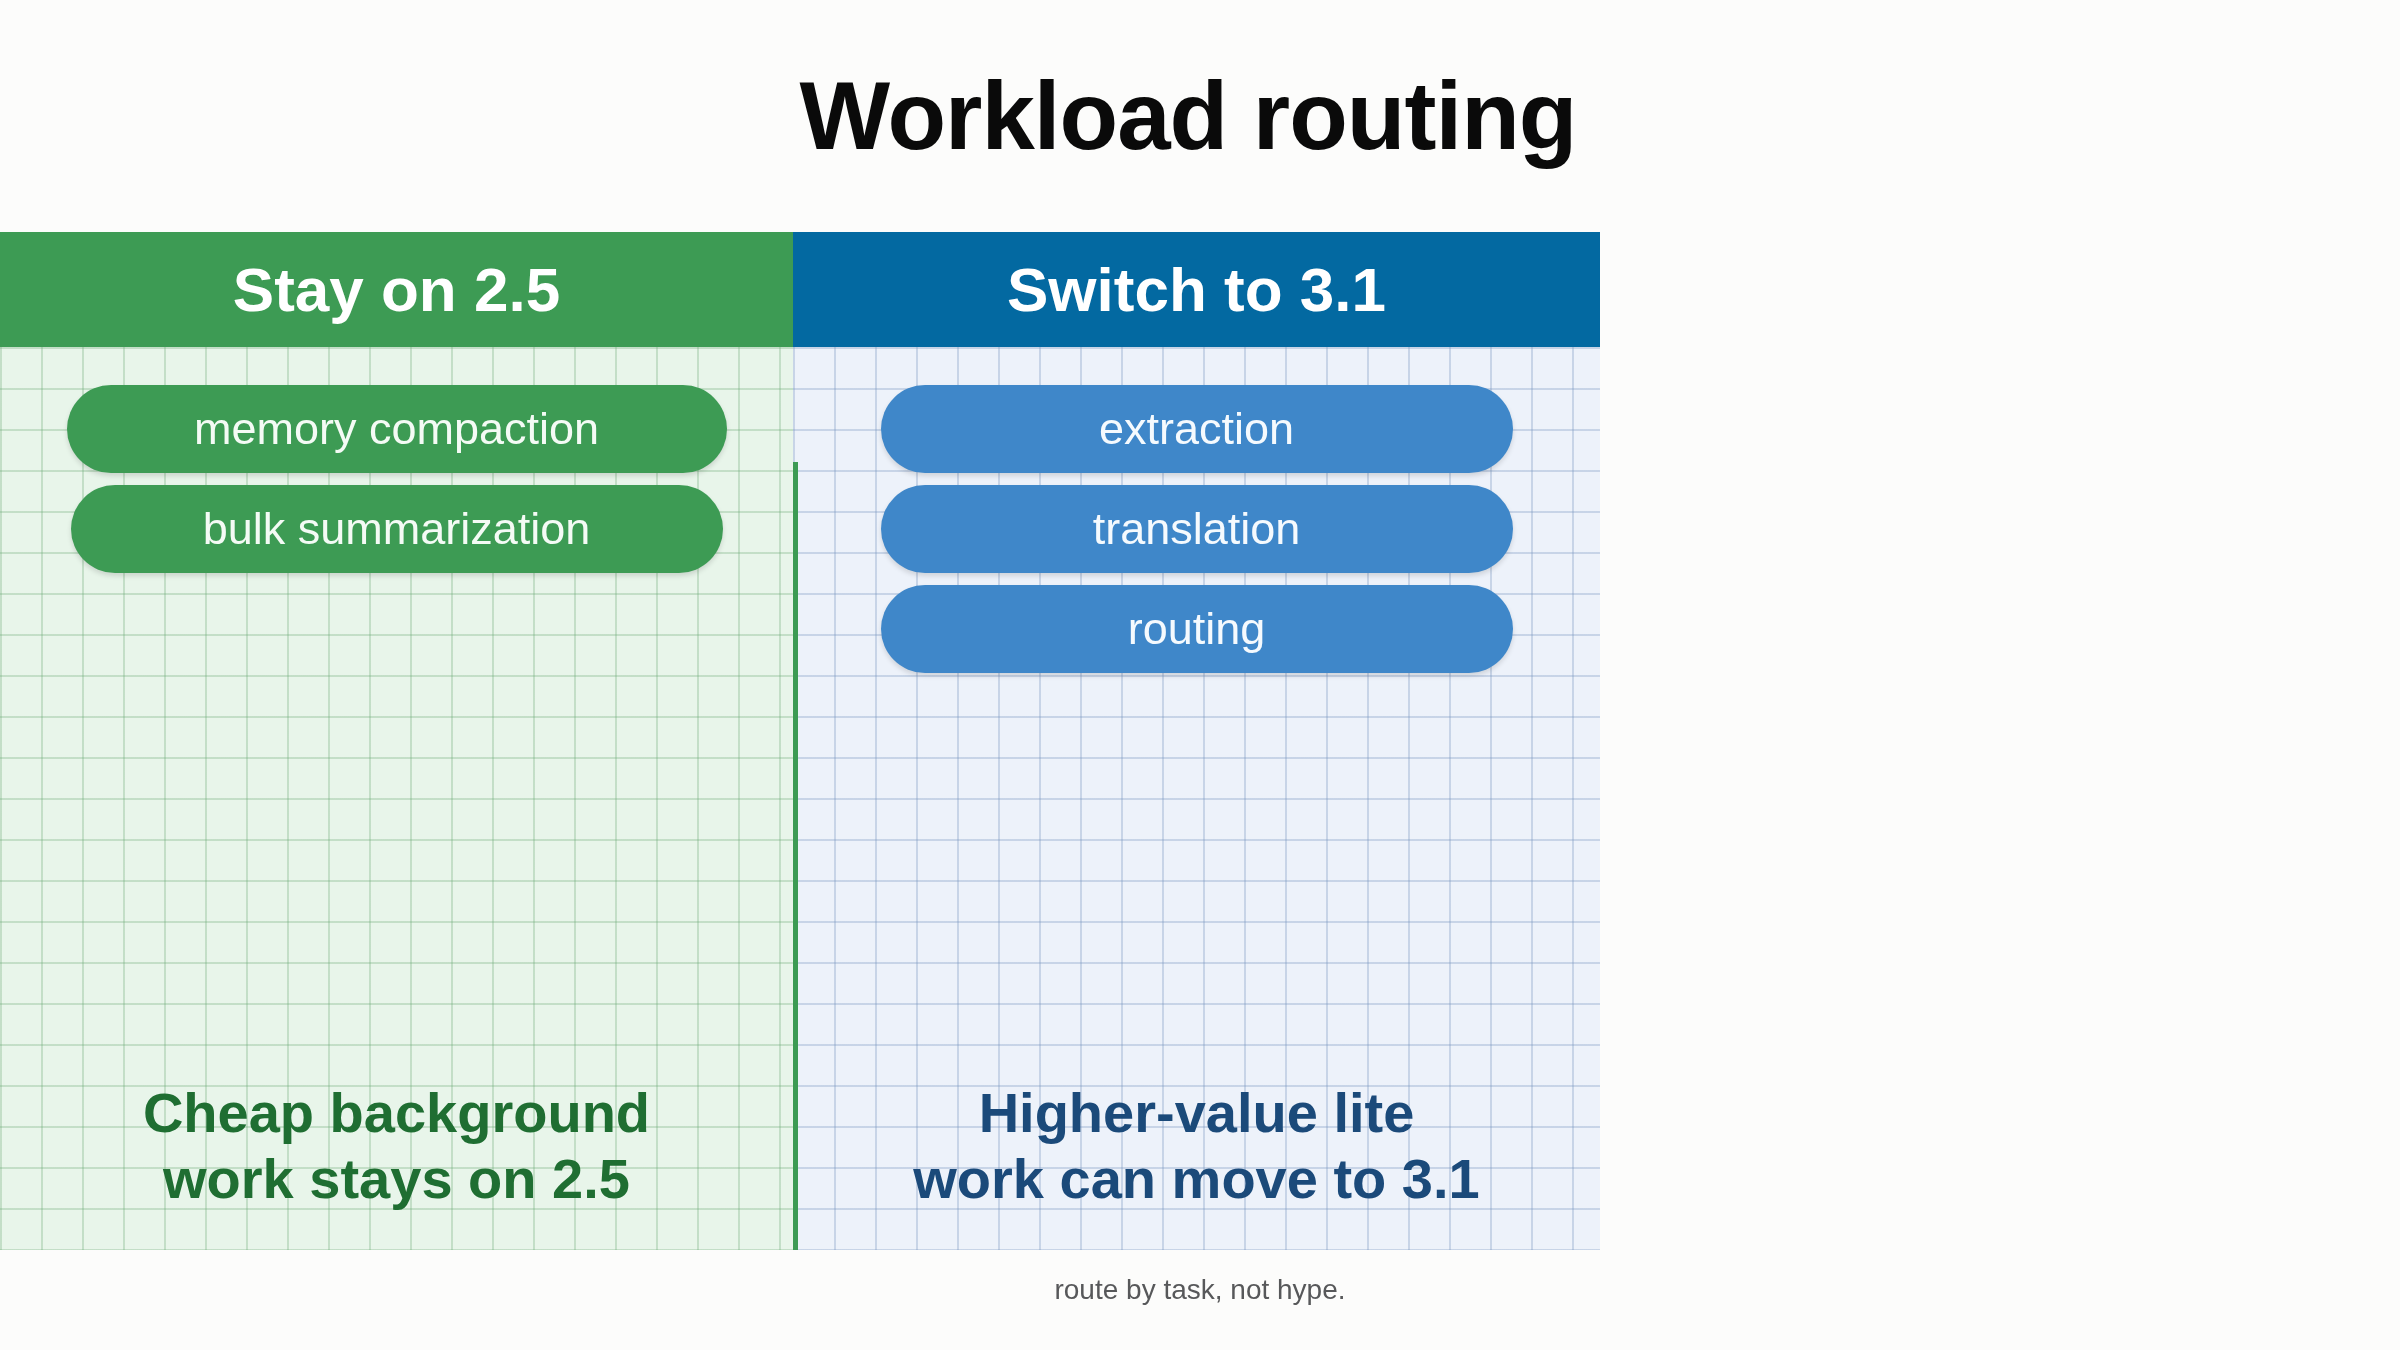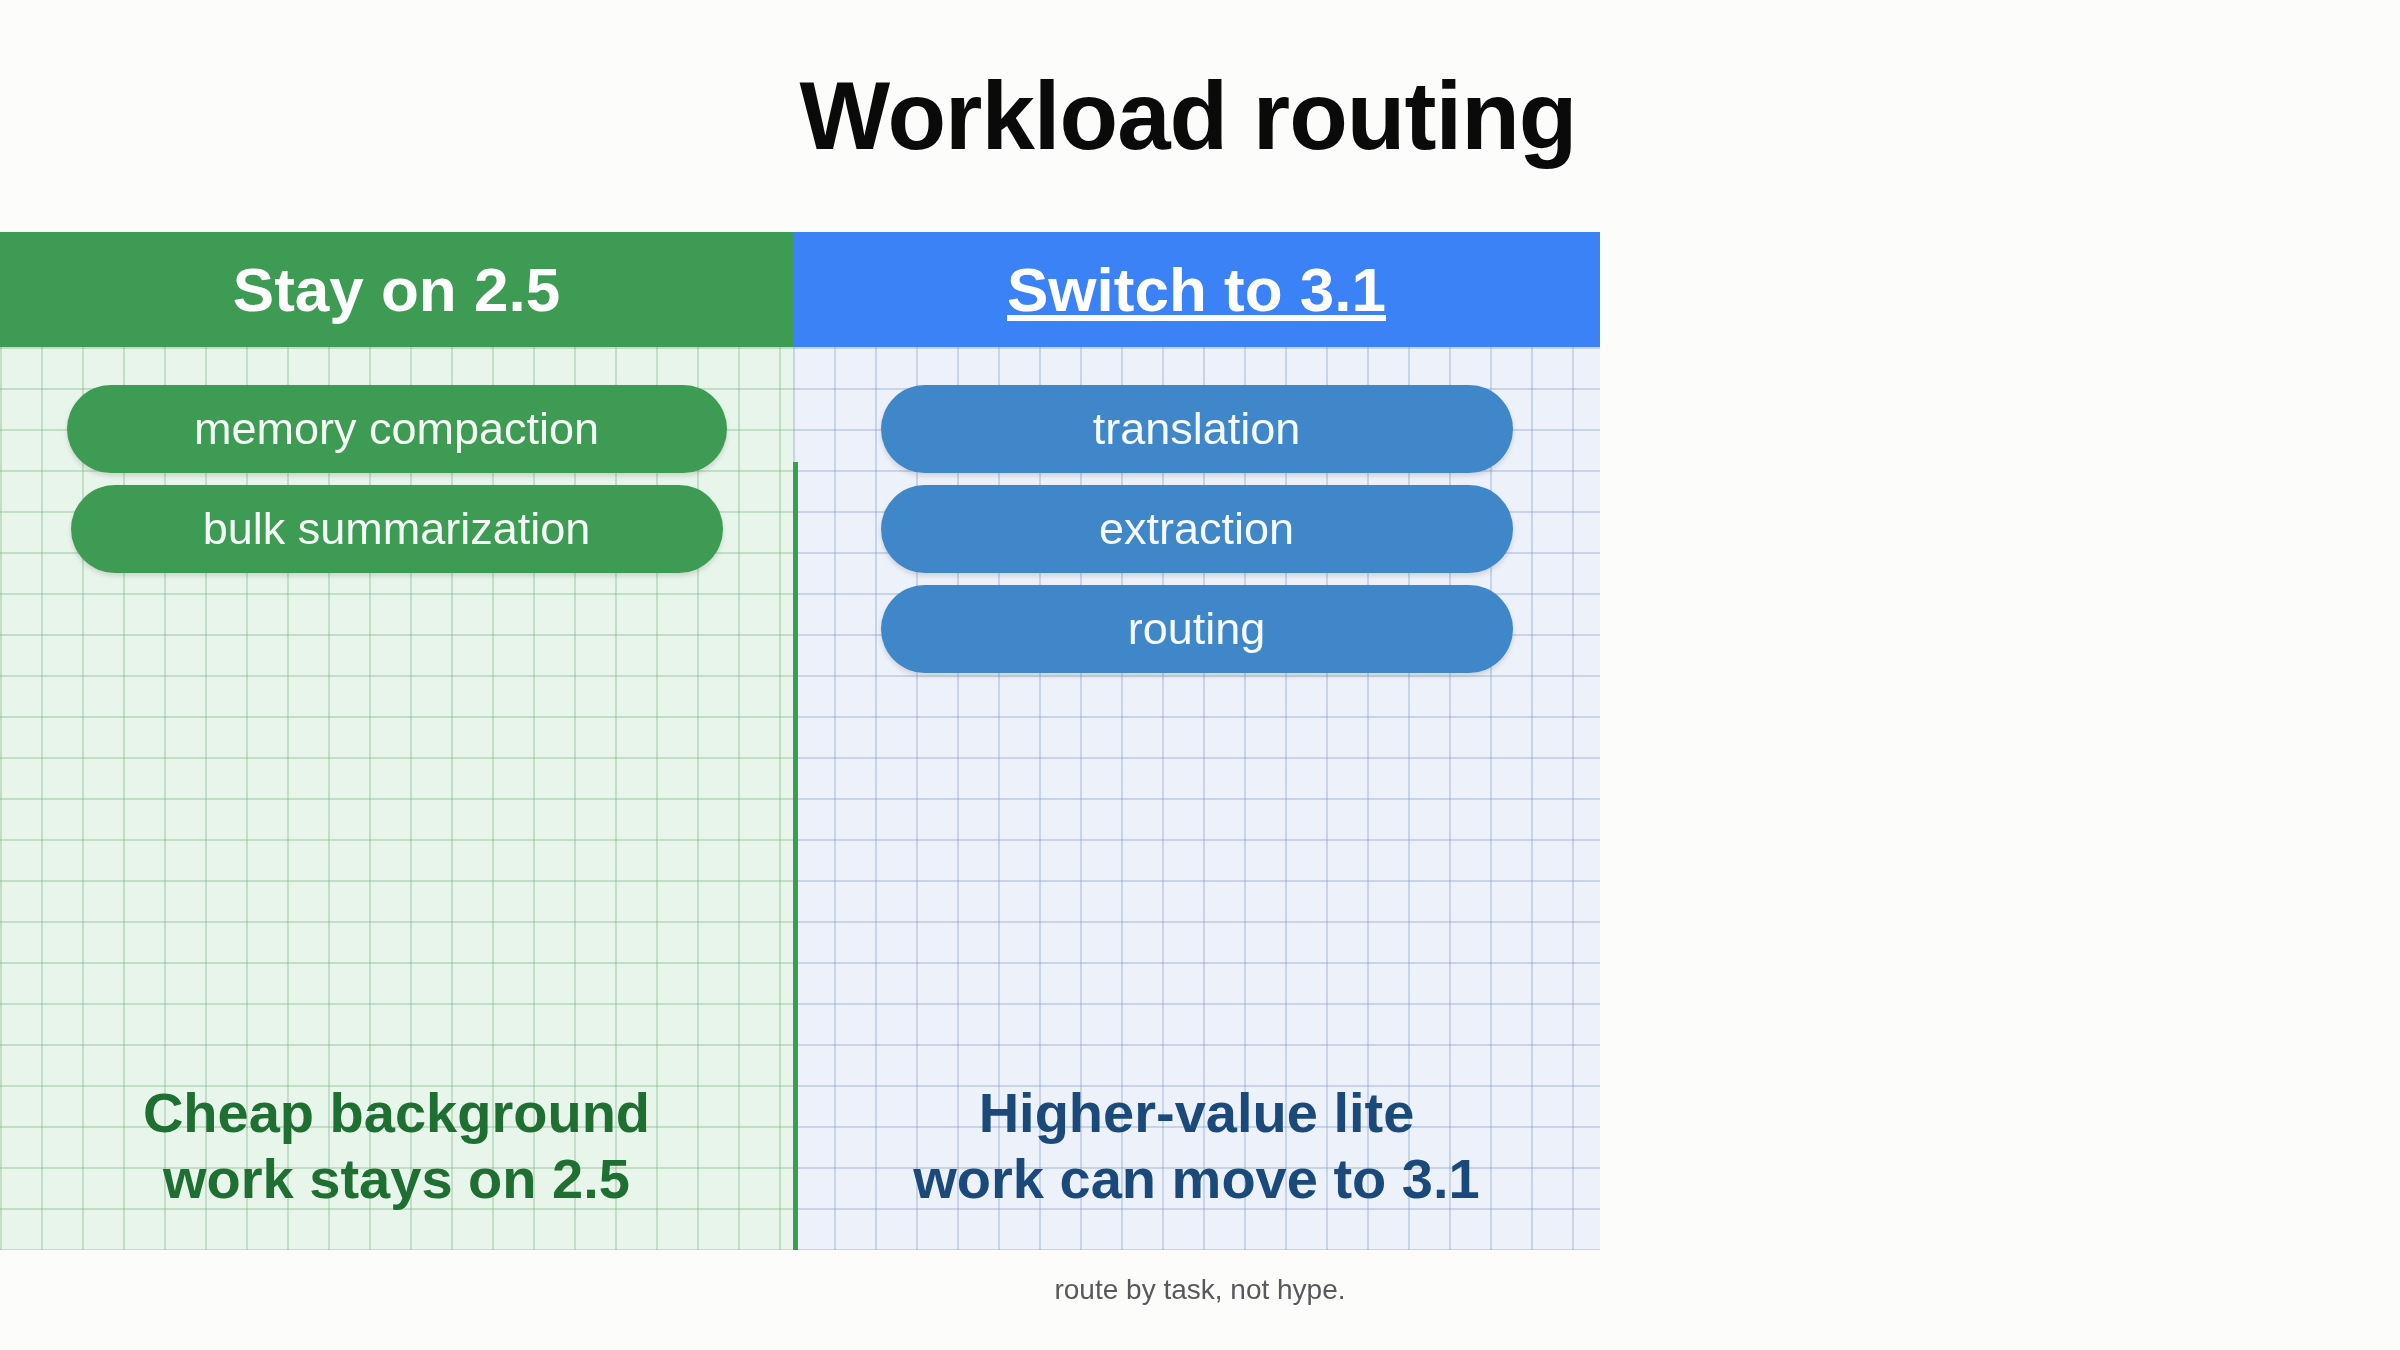--- a/index.html
+++ b/index.html
@@ -67,21 +67,21 @@
     display:flex;
     align-items:center;
     justify-content:center;
     font-size:62px;
     font-weight:bold;
     color:#FFFFFF;
     white-space:nowrap;
     z-index:3;
   }
   .green  .col-head { background:#3D9B54; }
-  .blue   .col-head { background:#3b82f6;text-decoration:underline; }
+  .blue   .col-head { background:#0369a1; }
   .orange .col-head { background:#D29611; color:#FFFCF0; }
 
   
   .col-body {
     position:relative;
     flex:1 1 auto;
     display:flex;
     flex-direction:column;
     align-items:center;
     overflow:hidden;
@@ -216,22 +216,22 @@
 work stays on 2.5</div>
       </div>
     </div>
 
     <div class="col blue">
       <div class="col-head">Switch to 3.1</div>
       <div class="col-body">
         <div class="grid-overlay"></div>
         <div class="col-rule"></div>
         <div class="pill-stack">
+          <div class="pill w1">extraction</div>
           <div class="pill w0">translation</div>
-          <div class="pill w1">extraction</div>
           <div class="pill w2">routing</div>
         </div>
         <div class="caption">Higher-value lite
 work can move to 3.1</div>
       </div>
     </div>
 
 
   </div>
 

